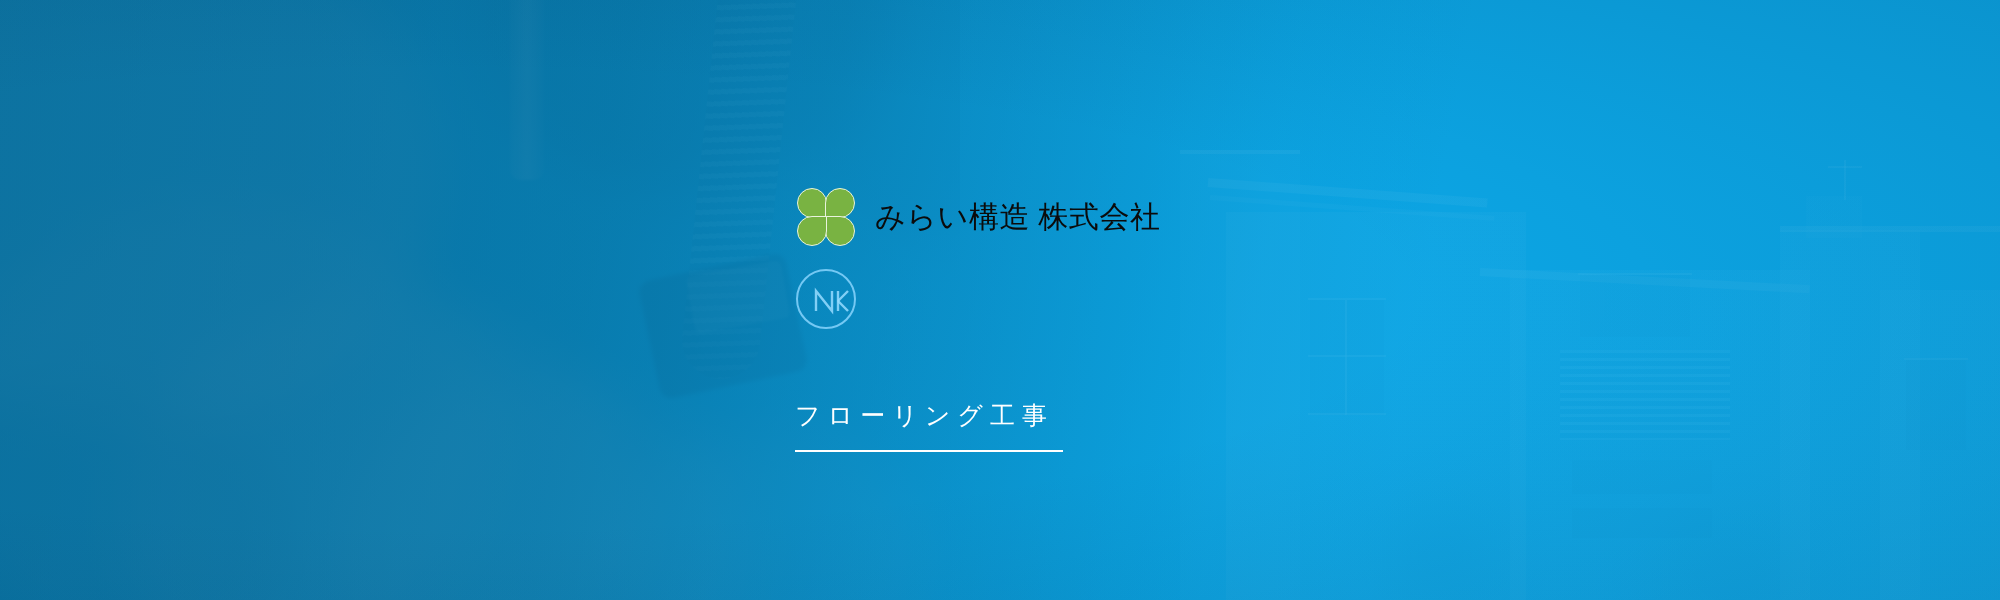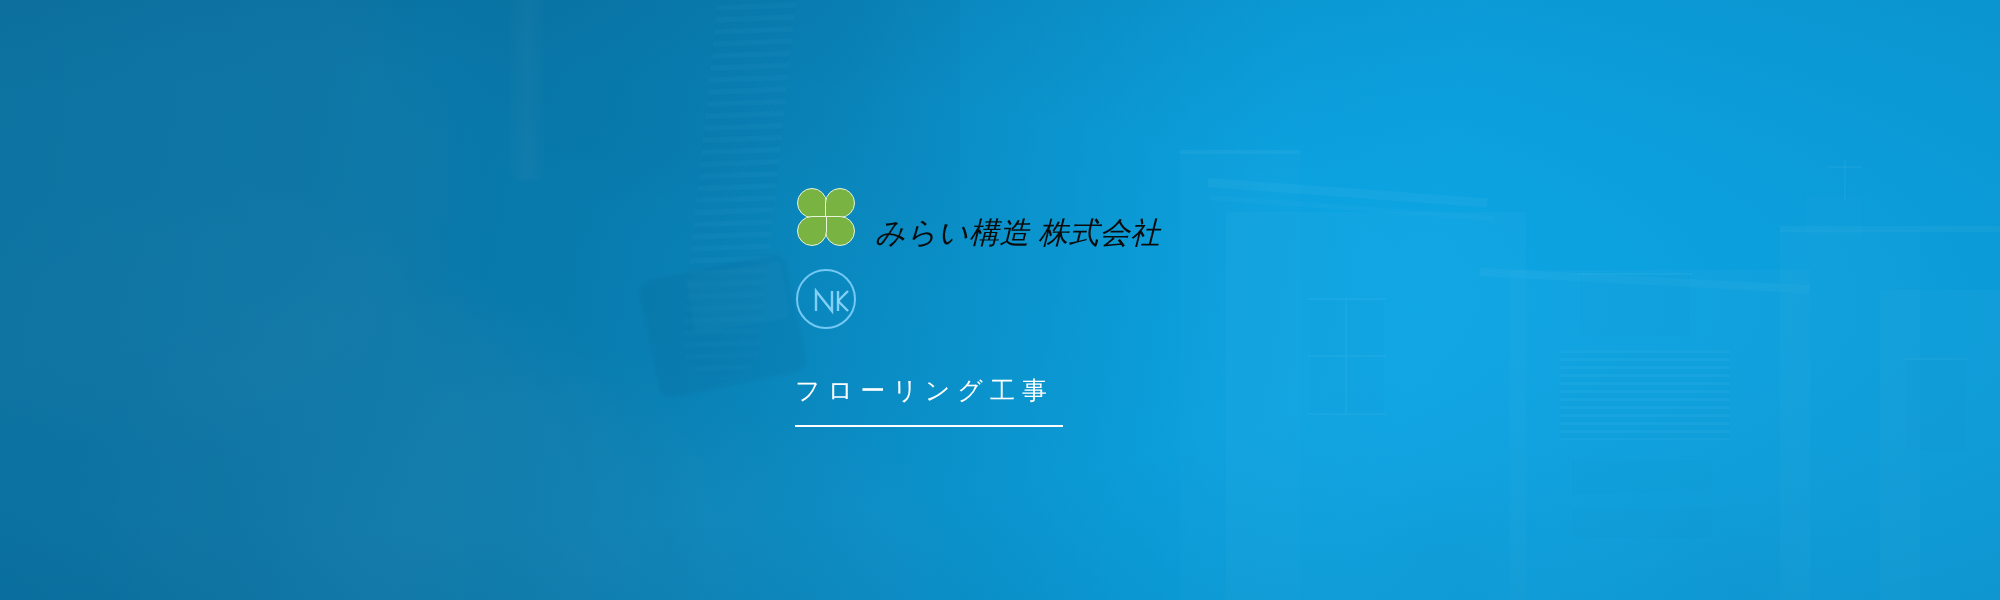--- a/index.html
+++ b/index.html
@@ -149,24 +149,23 @@
 
   .content {
     position: absolute;
     left: 795px;
     top: 186px;
     width: 420px;
   }
 
   .brand-row {
     display: flex;
-    align-items: flex-end;
+    align-items: center;
     height: 62px;
     margin-bottom: 20px;
-    font-style: italic;
   }
   .brand-row:last-of-type { margin-bottom: 0; }
 
   .mark {
     width: 62px;
     height: 62px;
     flex: 0 0 62px;
     position: relative;
     margin-right: 18px;
   }
@@ -199,21 +198,21 @@
   .nkmark {
     position: absolute;
     inset: 1px;
     border: 2px solid rgba(140,215,255,0.82);
     border-radius: 50%;
     box-sizing: border-box;
   }
   .nkmark svg { position: absolute; inset: 0; }
 
   .headline {
-    margin-top: 44px;
+    margin-top: 69px;
     font-size: 25px;
     color: #ffffff;
     letter-spacing: 0.28em;
     white-space: nowrap;
     font-weight: 400;
   }
 
   .rule {
     margin-top: 18px;
     width: 268px;

